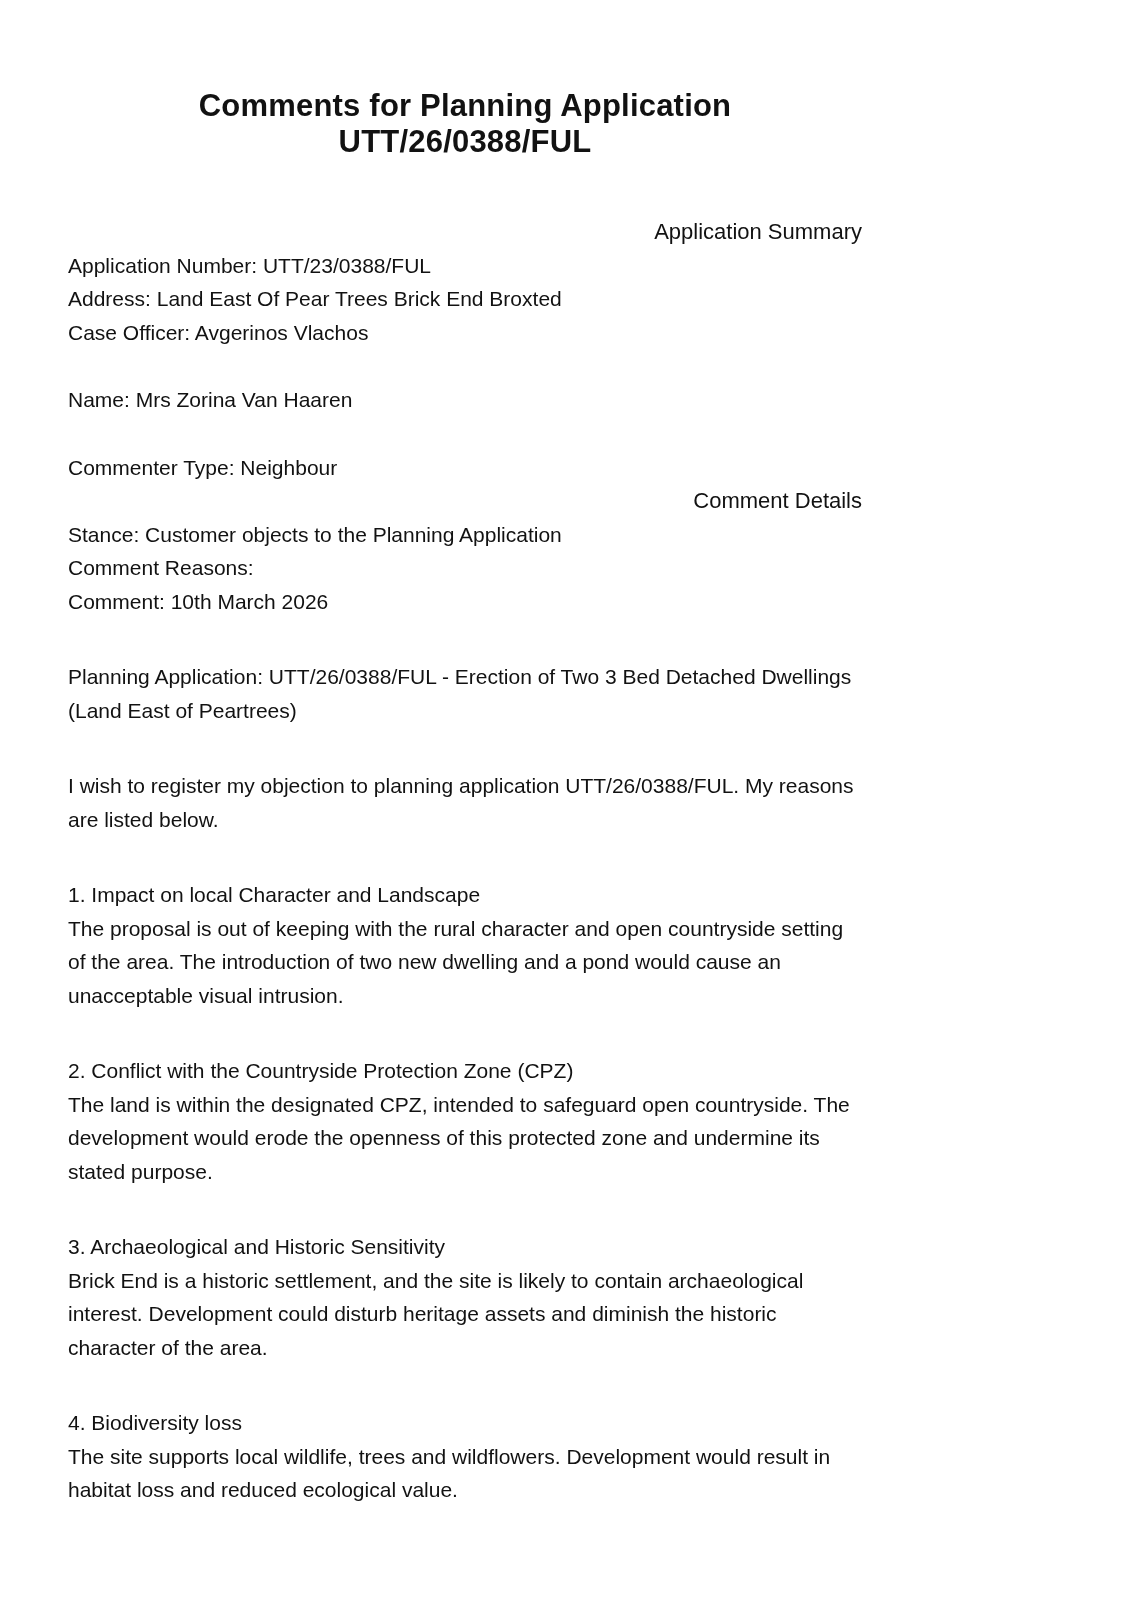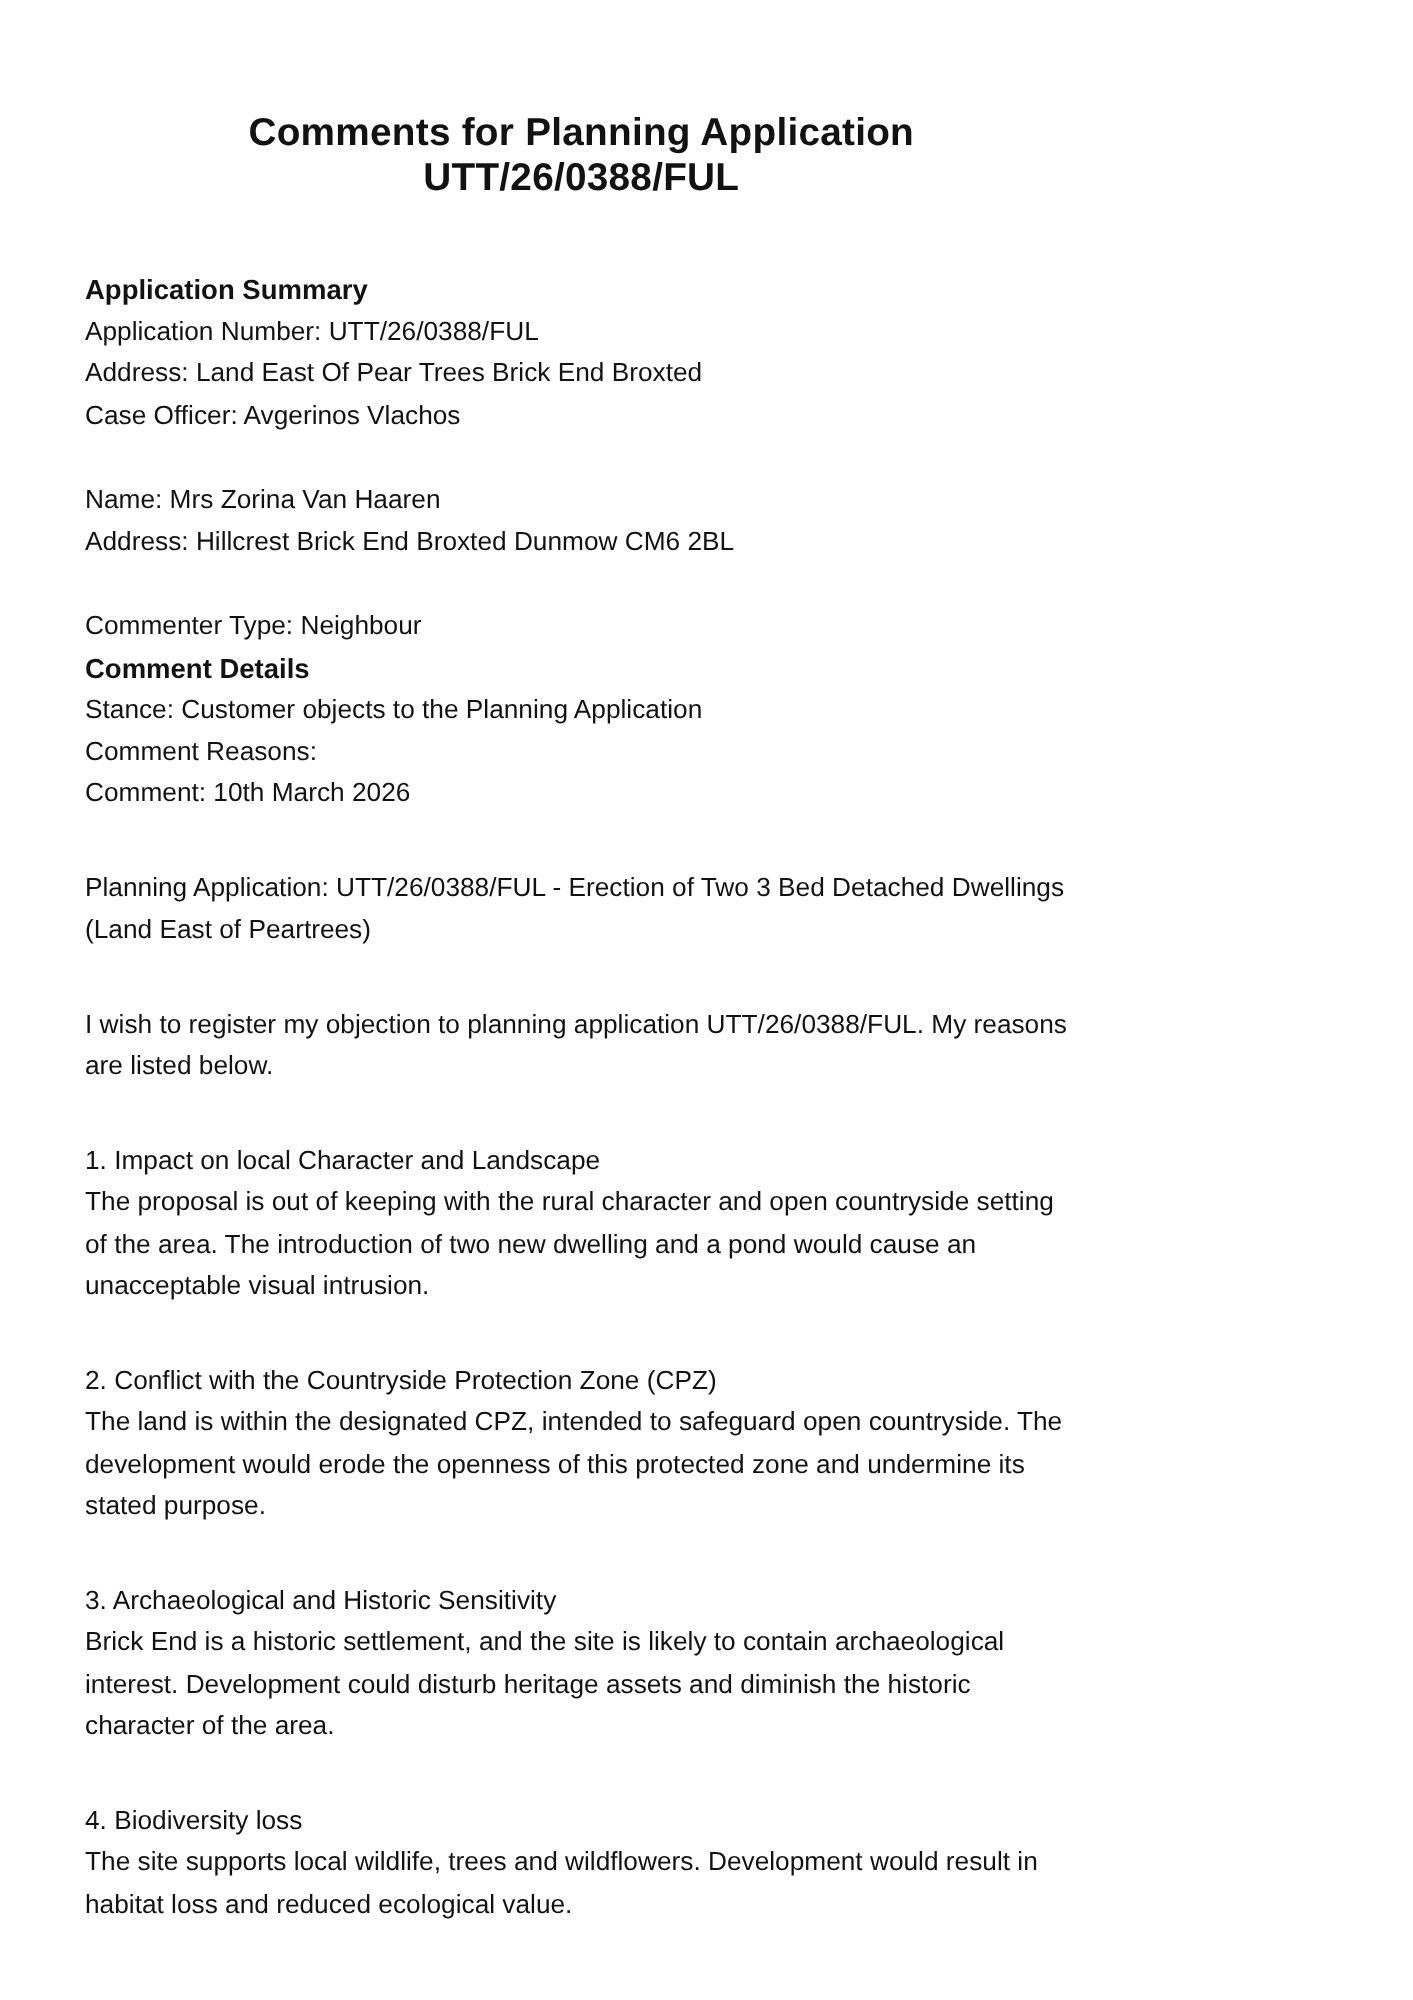--- a/index.html
+++ b/index.html
@@ -28,48 +28,48 @@
     line-height: 36px;
     font-weight: bold;
     text-align: center;
     margin: 0 0 55px 0;
     letter-spacing: 0.2px;
   }
   .section {
     margin-top: 34px;
   }
   .section-heading {
-    font-weight: bold;
+    font-weight: normal;
     font-size: 22px;
+    text-align: right;
   }
   .line {
     min-height: 33.5px;
   }
   .para {
     margin: 42px 0 0 0;
     white-space: pre-wrap;
   }
 </style>
 </head>
 <body>
 
 <div class="page">
 
   <h1 class="doc-title">Comments for Planning Application UTT/26/0388/FUL</h1>
 
   <div class="section">
     <div class="line section-heading">Application Summary</div>
-    <div class="line">Application Number: UTT/26/0388/FUL</div>
+    <div class="line">Application Number: UTT/23/0388/FUL</div>
     <div class="line">Address: Land East Of Pear Trees Brick End Broxted</div>
     <div class="line">Case Officer: Avgerinos Vlachos</div>
   </div>
 
   <div class="section">
     <div class="line">Name: Mrs Zorina Van Haaren</div>
-    <div class="line">Address: Hillcrest Brick End Broxted Dunmow CM6 2BL</div>
   </div>
 
   <div class="section">
     <div class="line">Commenter Type: Neighbour</div>
     <div class="line section-heading">Comment Details</div>
     <div class="line">Stance: Customer objects to the Planning Application</div>
     <div class="line">Comment Reasons:</div>
     <div class="line">Comment: 10th March 2026</div>
   </div>
 

